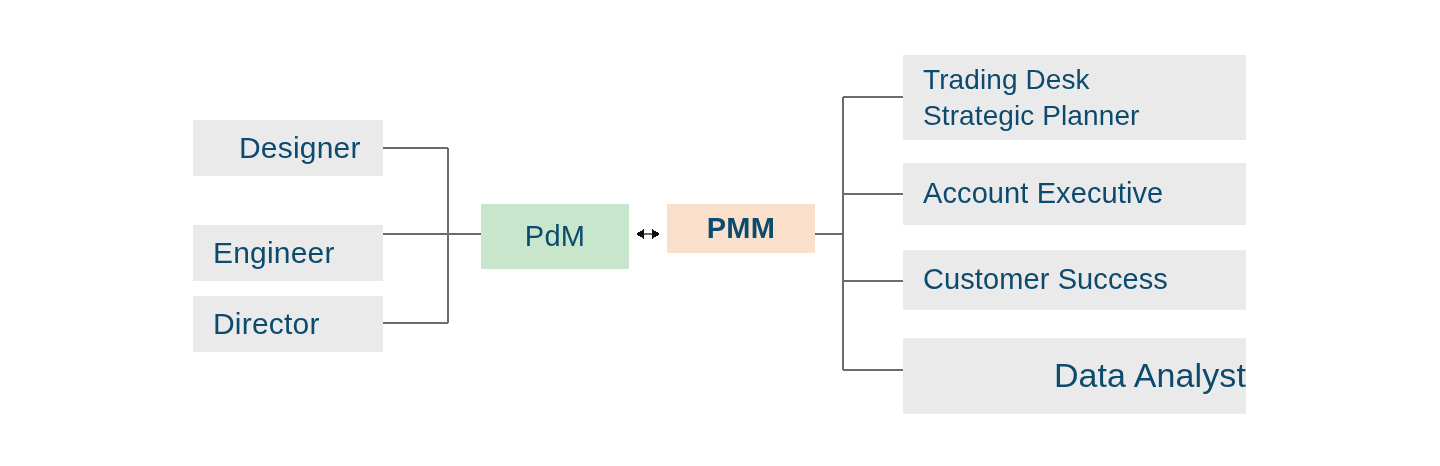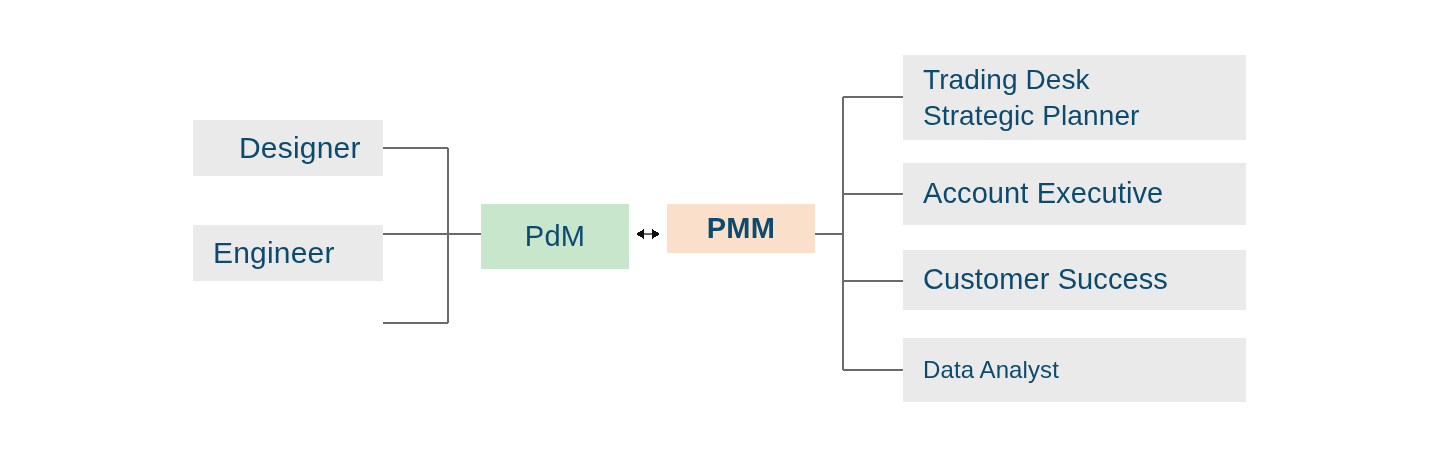--- a/index.html
+++ b/index.html
@@ -92,22 +92,23 @@
   #node-trading-desk {
     top: 55px;
     height: 85px;
     font-size: 28px;
     line-height: 1.28;
   }
   #node-account-exec { top: 163px; height: 62px; }
   #node-customer-success { top: 250px; height: 60px; }
   #node-data-analyst {
     top: 338px;
-    height: 64px;
-    font-size: 24px;
+    height: 76px;
+    font-size: 34px;
+    justify-content: flex-end;
   }
 </style>
 </head>
 <body>
 
 <div id="diagram-canvas">
 
   <svg class="conn-layer" viewBox="0 0 1440 466" width="1440" height="466" aria-hidden="true">
     <g stroke="#6b6b6b" stroke-width="2" fill="none" shape-rendering="crispEdges">
 
@@ -130,20 +131,23 @@
   </svg>
 
   <div class="node node-left" id="node-designer">
     <span class="node-label">Designer</span>
   </div>
 
   <div class="node node-left" id="node-engineer">
     <span class="node-label">Engineer</span>
   </div>
 
+  <div class="node node-left" id="node-director">
+    <span class="node-label">Director</span>
+  </div>
 
   <div class="node node-center" id="node-pdm">
     <span class="node-label">PdM</span>
   </div>
 
   <div class="node node-center" id="node-pmm">
     <span class="node-label">PMM</span>
   </div>
 
   <div class="node node-right" id="node-trading-desk">

